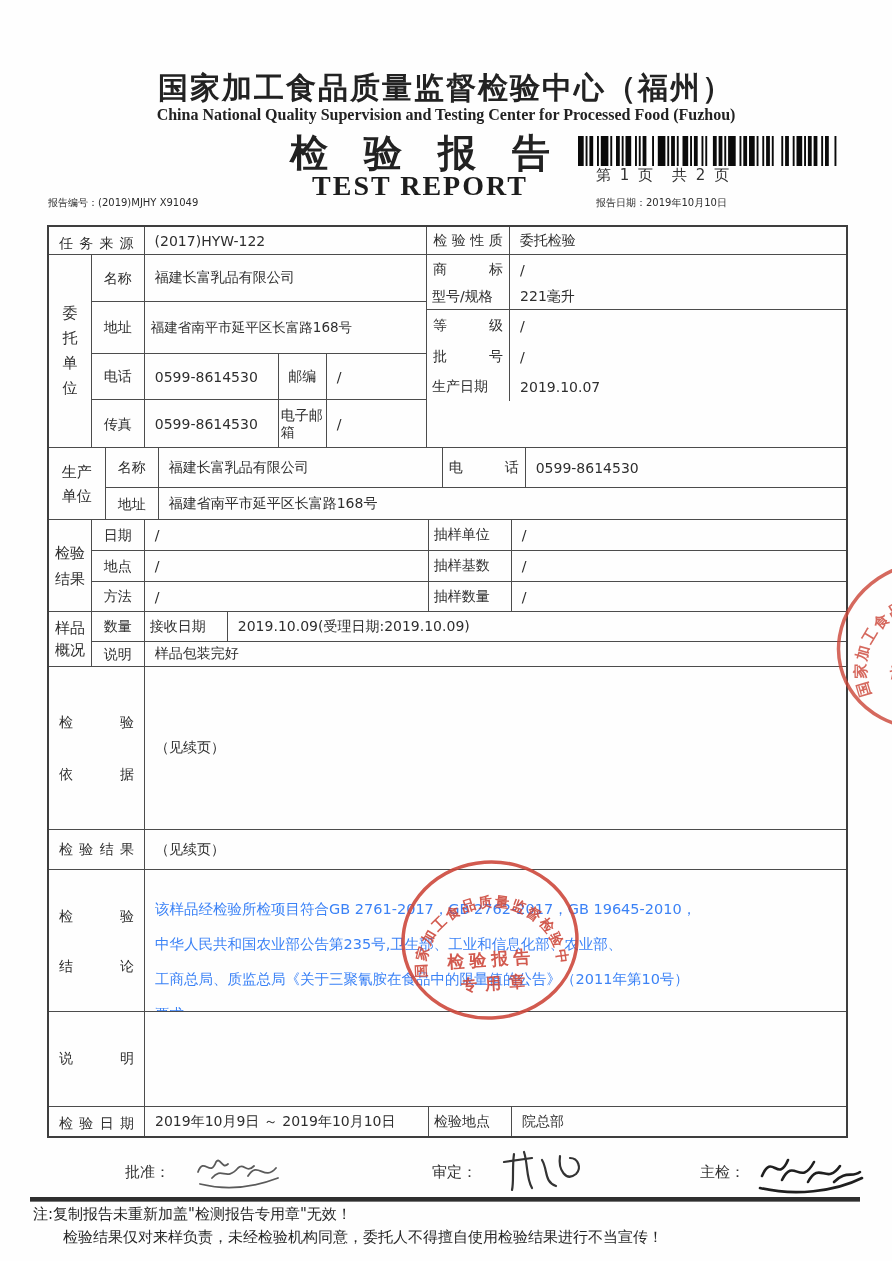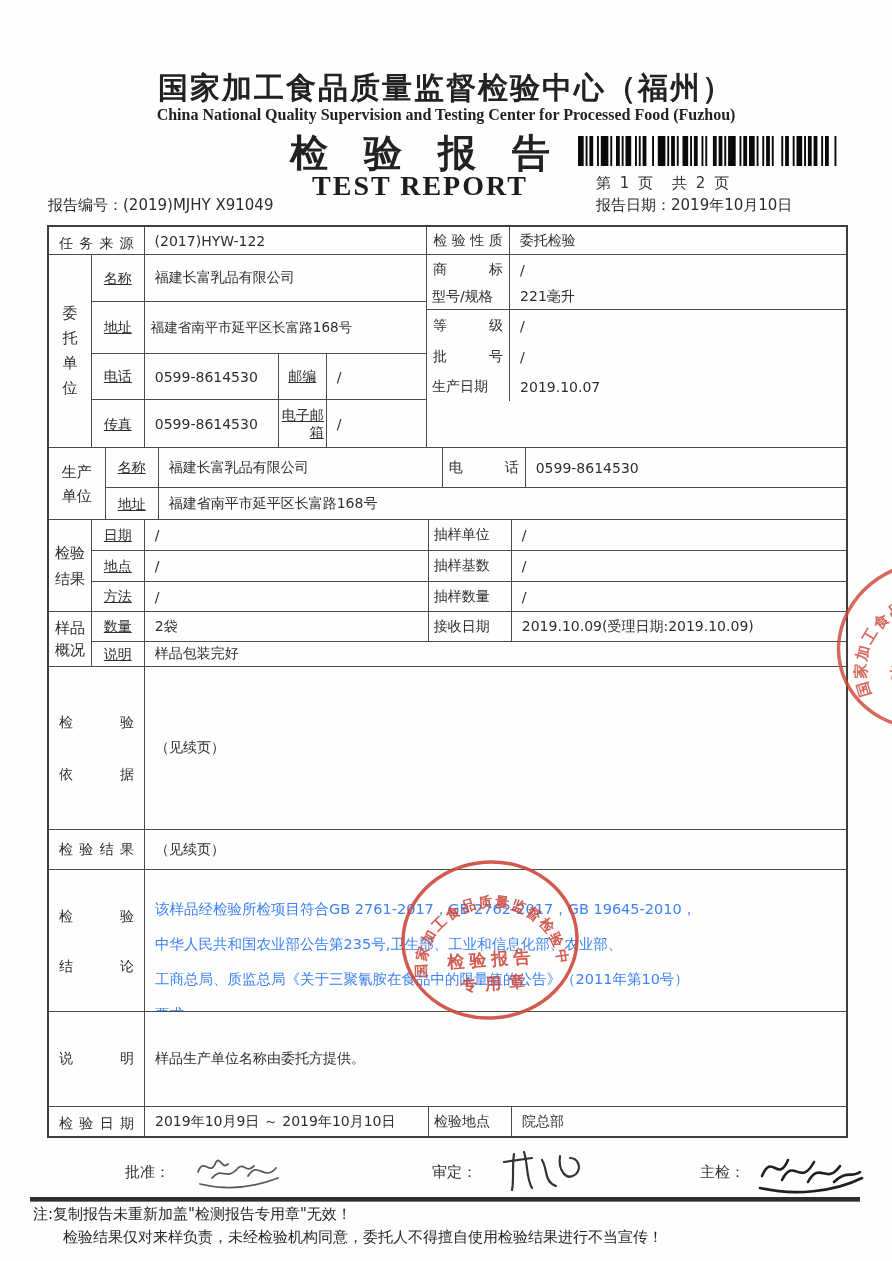--- a/index.html
+++ b/index.html
@@ -9,43 +9,43 @@
   .abs{position:absolute;}
   .serif{font-family:"Liberation Serif","DejaVu Serif",serif;}
   .center{text-align:center;}
   .pre{white-space:pre-line;}
   .jl{text-align:justify;text-align-last:justify;}
   
   .org-cn{left:60px;top:68px;width:772px;font-size:30px;font-weight:bold;letter-spacing:2px;color:#222;}
   .org-en{left:40px;top:106px;width:812px;font-size:16px;font-weight:bold;color:#222;}
   .title-cn{left:150px;top:128px;width:540px;font-size:38px;font-weight:bold;letter-spacing:36px;text-indent:36px;color:#222;}
   .title-en{left:150px;top:170px;width:540px;font-size:28px;font-weight:bold;letter-spacing:2px;color:#1d1d1d;}
-  .page-info{left:596px;top:174px;font-size:15px;letter-spacing:2px;color:#333;}
-  .rep-line{top:196px;font-size:15px;color:#2c2c2c;}
+  .page-info{left:596px;top:166px;font-size:15px;letter-spacing:2px;color:#333;}
+  .rep-line{top:196px;font-size:10px;color:#2c2c2c;}
   
   .tbl{left:47px;top:225px;width:801px;border:2px solid #3e3e3e;box-sizing:border-box;background:transparent;}
   .tbl *{box-sizing:border-box;}
   .row{display:flex;border-bottom:1px solid #4c4c4c;}
   .row:last-child{border-bottom:none;}
   .cell{border-right:1px solid #4c4c4c;display:flex;align-items:center;font-size:14px;overflow:hidden;}
   .cell.last{border-right:none;}
   .lab{justify-content:center;padding:8px 10px;display:block;align-content:center;}
   .rlab{padding:0 6px;display:block;align-content:center;}
   .val{padding-left:10px;}
   .subcol{display:flex;flex-direction:column;border-right:1px solid #4c4c4c;}
   .subcol.last{border-right:none;}
   .srow{display:flex;border-bottom:1px solid #4c4c4c;flex:0 0 auto;}
   .srow.nb{border-bottom:none;}
   .linerow{display:flex;flex:0 0 auto;}
   .cA{width:43px;justify-content:center;padding:0;}
   .vstack{display:inline-block;word-break:break-all;text-align:center;font-size:15px;}
   .w1{width:16px;}
   .w2{width:31px;}
   .clab{width:53px;border-right:1px solid #4c4c4c;display:flex;align-items:center;justify-content:center;
-        text-align:right;font-size:14px;padding:0 2px;word-break:break-all;line-height:17px;text-decoration:underline;}
+        text-align:left;font-size:14px;padding:0 2px;word-break:break-all;line-height:17px;}
   .biglab{font-size:14px;line-height:52px;}
   .concl{font-size:14.5px;line-height:35px;padding-top:22px;align-items:flex-start;color:#3b82f6;}
   
   .stamp{pointer-events:none;}
   
   .sig-label{top:1163px;font-size:15px;color:#333;}
   .dline{left:30px;top:1197px;width:830px;height:4px;background:#2f2f2f;border-bottom:1px solid #777;}
   .note1{left:33px;top:1205px;font-size:15px;color:#262626;}
   .note2{left:63px;top:1228px;font-size:15px;color:#262626;}
 </style>
@@ -221,21 +221,20 @@
       </div>
     </div>
 
     <div class="row" style="height:55px">
       <div class="cell cA" style="width:43px">
         <span class="vstack w2" style="line-height:22px">样品概况</span>
       </div>
       <div class="subcol last" style="width:758px">
         <div class="srow" style="height:30px">
           <div class="clab">数量</div>
-          <div class="cell val" style="width:284px">2袋</div>
           <div class="cell rlab" style="width:83px;padding:0 5px">接收日期</div>
           <div class="cell val last" style="flex:1">2019.10.09(受理日期:2019.10.09)</div>
         </div>
         <div class="srow nb" style="height:24px">
           <div class="clab">说明</div>
           <div class="cell val last" style="flex:1">样品包装完好</div>
         </div>
       </div>
     </div>
 
@@ -254,21 +253,20 @@
       <div class="cell lab jl pre biglab" style="width:96px;line-height:50px">检验
 结论</div>
       <div class="cell val last pre concl" style="flex:1">该样品经检验所检项目符合GB 2761-2017，GB 2762-2017，GB 19645-2010，
 中华人民共和国农业部公告第235号,卫生部、工业和信息化部、农业部、
 工商总局、质监总局《关于三聚氰胺在食品中的限量值的公告》（2011年第10号）
 要求。</div>
     </div>
 
     <div class="row" style="height:95px">
       <div class="cell lab jl biglab" style="width:96px;line-height:normal">说明</div>
-      <div class="cell val last" style="flex:1">样品生产单位名称由委托方提供。</div>
     </div>
 
     <div class="row" style="height:29px">
       <div class="cell lab jl" style="width:96px">检验日期</div>
       <div class="cell val" style="width:284px">2019年10月9日 ～ 2019年10月10日</div>
       <div class="cell rlab" style="width:83px;padding:0 5px">检验地点</div>
       <div class="cell val last" style="flex:1">院总部</div>
     </div>
   </div>
 

